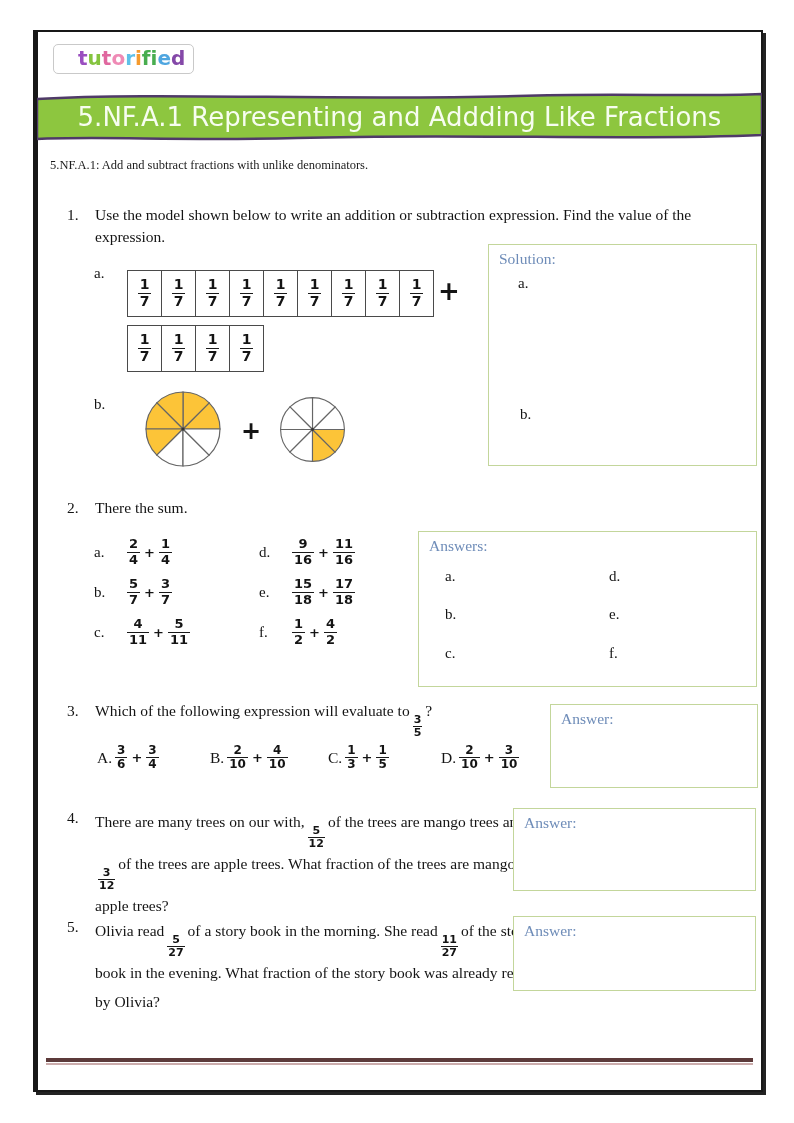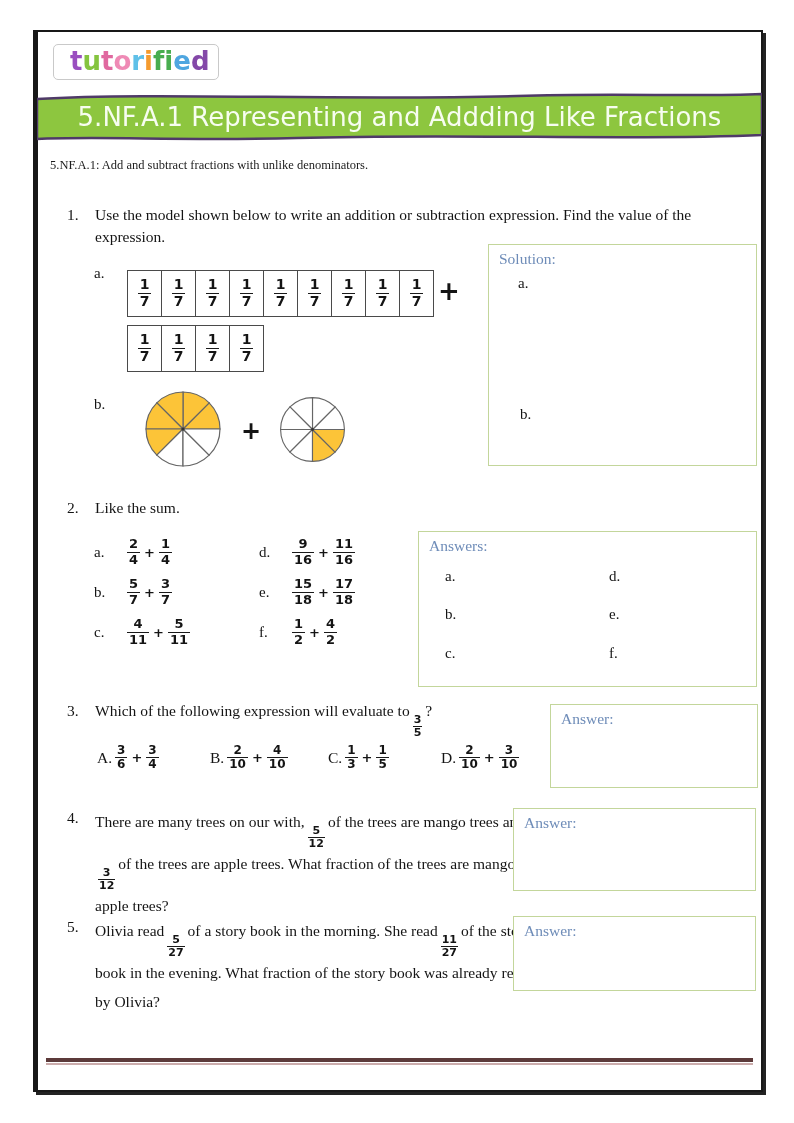--- a/index.html
+++ b/index.html
@@ -3,23 +3,23 @@
 <meta charset="utf-8">
 <style>
   html,body{margin:0;padding:0;background:#ffffff;}
   body{width:794px;height:1123px;position:relative;overflow:hidden;
        font-family:"Liberation Serif",serif;color:#141414;}
 
   .page{position:absolute;left:33px;top:30px;width:723px;height:1058px;background:#fff;
         border:2px solid #181818;border-left-width:5px;box-shadow:3px 3px 0 #232323;}
 
   
-  .logo{position:absolute;left:15px;top:12px;padding:1px 8px 3px 16px;border:1px solid #c9c9c9;
+  .logo{position:absolute;left:15px;top:12px;padding:1px 8px 3px 24px;border:1px solid #c9c9c9;
         border-radius:5px;font-family:"DejaVu Sans",sans-serif;font-weight:bold;
-        font-size:26px;letter-spacing:0px;background:#fff;}
+        font-size:20px;letter-spacing:0px;background:#fff;}
   .logo span{display:inline-block;}
 
   
   .band-wrap{position:absolute;left:-1px;top:57px;width:725px;height:58px;}
   .band-title{position:absolute;left:0;top:70px;width:723px;text-align:center;
         font-family:"DejaVu Sans","Liberation Sans",sans-serif;font-size:26px;}
 
   .standard{position:absolute;left:12px;top:126px;font-size:12.5px;color:#1c1c1c;text-align:center;}
 
   .qtext{display:flex;font-size:15.5px;line-height:1.45;}
@@ -217,21 +217,21 @@
   </svg>
 
   <div class="abox" style="left:450px;top:212px;width:267px;height:220px;">
     <span class="btitle">Solution:</span>
     <span class="blabel" style="left:29px;top:30px;">a.</span>
     <span class="blabel" style="left:31px;top:161px;">b.</span>
   </div>
 
   <div class="qtext" style="position:absolute;left:29px;top:465px;width:400px;">
     <span class="qnum">2.</span>
-    <span class="qbody">Like the sum.</span>
+    <span class="qbody">There the sum.</span>
   </div>
 
   <div class="q2grid">
     <div class="q2item">
       <span class="ilabel">a.</span>
       <span class="expr">
           <span class="frac">
             <span class="num">2</span>
             <span class="den">4</span>
           </span>

